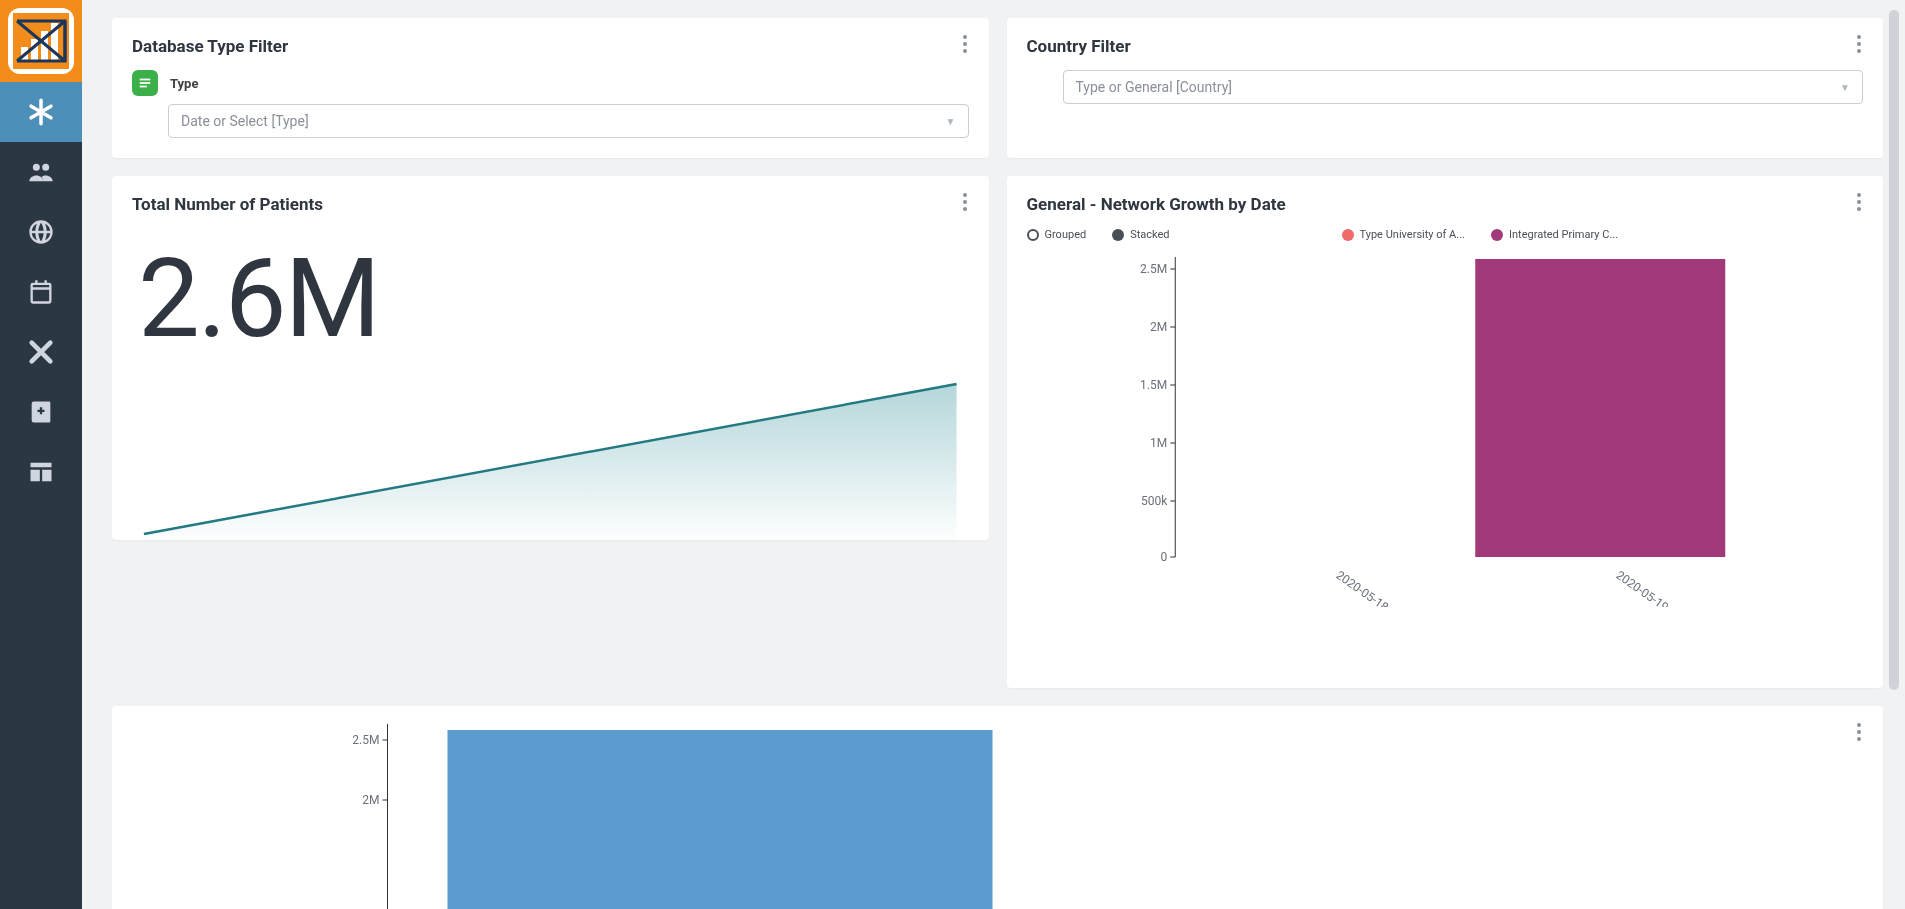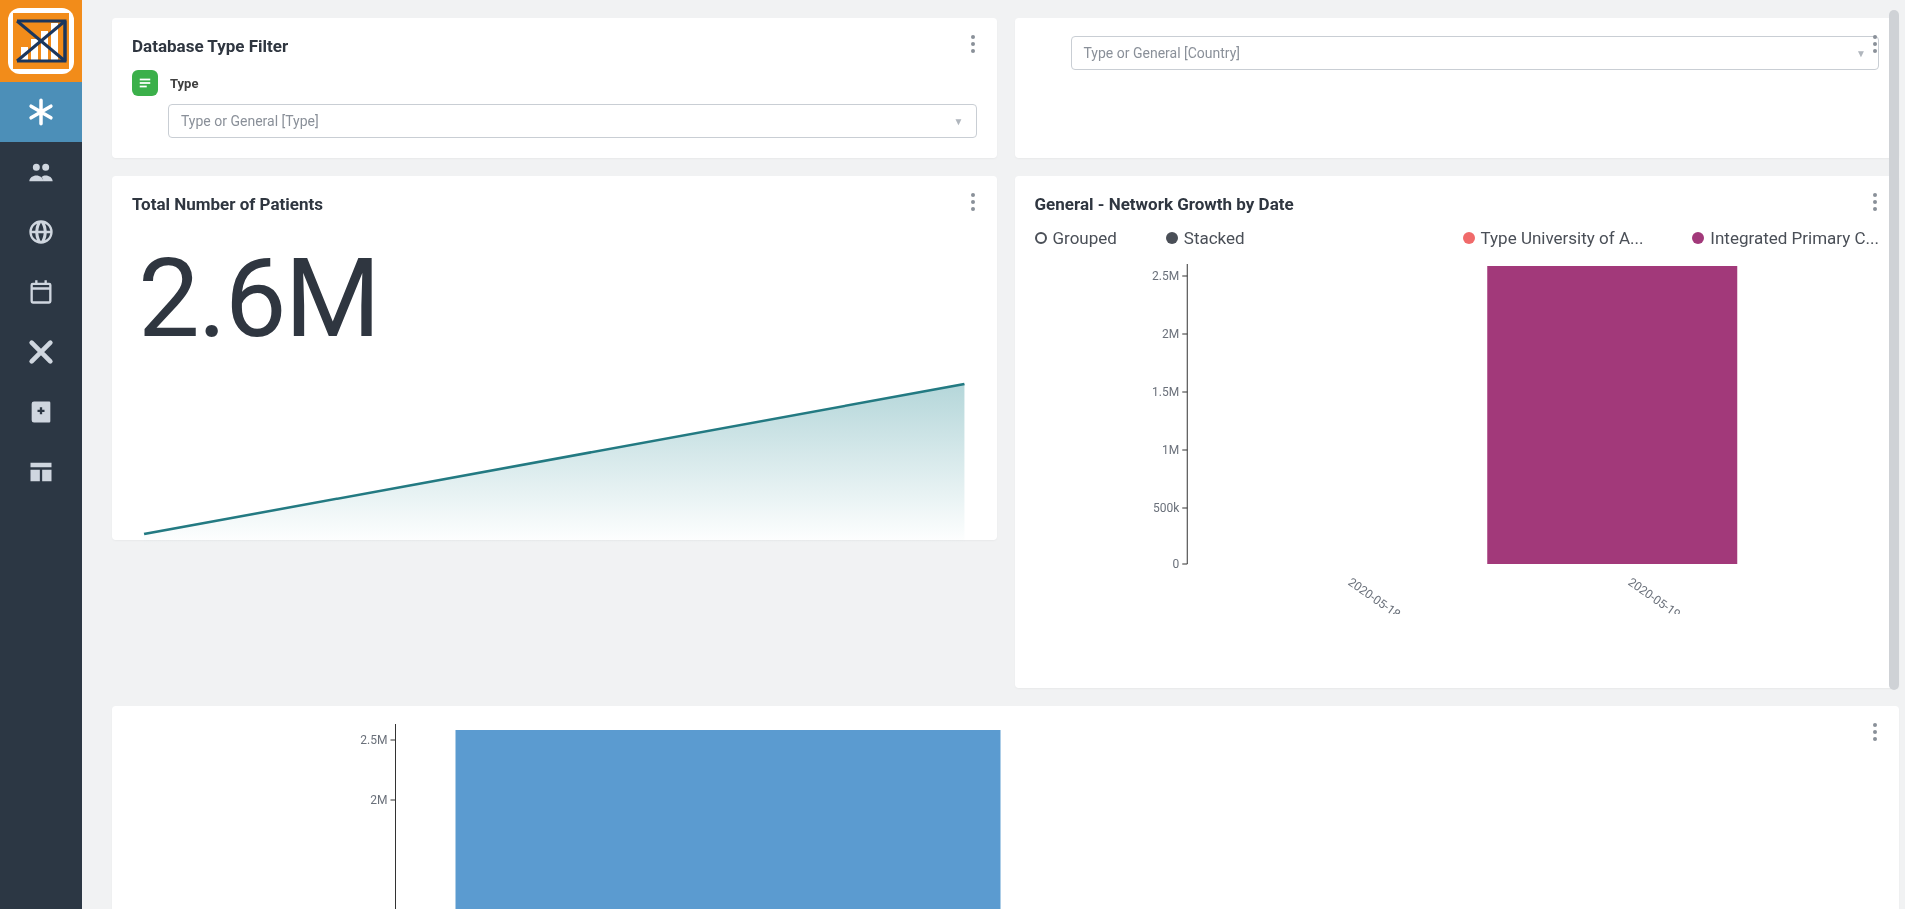--- a/index.html
+++ b/index.html
@@ -42,21 +42,21 @@
     display:flex;align-items:center;justify-content:center;
     color:#cfd6df;
     cursor:pointer;
   }
   .nav-item.active { background:#4c8fb8; color:#fff; }
   .nav-item svg { width:28px;height:28px;fill:currentColor; }
 
   
   .main {
     flex:1;
-    padding:18px 6px 0 30px;
+    padding:18px 22px 0 30px;
     overflow-y:auto;
     position:relative;
   }
   .scroll-track{
     position:absolute;right:6px;top:10px;width:10px;height:880px;
     background:transparent;border-radius:5px;
   }
   .scroll-thumb{
     position:absolute;right:6px;top:10px;width:10px;height:680px;
     background:#cfd2d6;border-radius:5px;
@@ -103,22 +103,22 @@
   
   .big-number{
     font-size:110px;font-weight:400;color:#2f3640;line-height:1;
     margin:30px 0 10px 6px;letter-spacing:-2px;
   }
   .spark-wrap{height:180px;position:relative;margin-top:10px;}
   .spark-wrap svg{width:100%;height:100%;}
 
   
   .chart-legend-top{
-    display:flex;align-items:center;justify-content:space-between;gap:26px;
-    font-size:17px;color:#4a4f57;margin-bottom:6px;
+    display:flex;align-items:center;justify-content:flex-start;gap:26px;
+    font-size:11px;color:#4a4f57;margin-bottom:6px;
   }
   .legend-item{display:flex;align-items:center;gap:6px;}
   .legend-dot{width:12px;height:12px;border-radius:50%;}
   .legend-ring{width:12px;height:12px;border-radius:50%;border:2px solid #4a4f57;}
   .chart-svg{width:100%;}
 
   .axis-text{font-size:12px;fill:#6a707a;}
   .axis-line{stroke:#333;stroke-width:1;}
 
   
@@ -197,31 +197,32 @@
           <div class="filter-icon green">
             <svg viewBox="0 0 16 16">
                 <rect x="2" y="3" width="12" height="2"></rect>
                 <rect x="2" y="7" width="12" height="2"></rect>
                 <rect x="2" y="11" width="8" height="2"></rect>
               </svg>
           </div>
           <div class="filter-label">Type</div>
         </div>
         <div class="select-box">
-          <span>Type or General [Type]</span>
+          <span>Date or Select [Type]</span>
           <span class="select-caret">▼</span>
         </div>
       </div>
 
       <div class="card card-half">
         <div class="kebab">
             <span></span>
             <span></span>
             <span></span>
           </div>
+        <div class="card-title">Country Filter</div>
         <div class="select-box">
           <span>Type or General [Country]</span>
           <span class="select-caret">▼</span>
         </div>
       </div>
     </div>
 
     <div class="row">
       <div class="card card-half" style="height:364px;">
         <div class="kebab">

